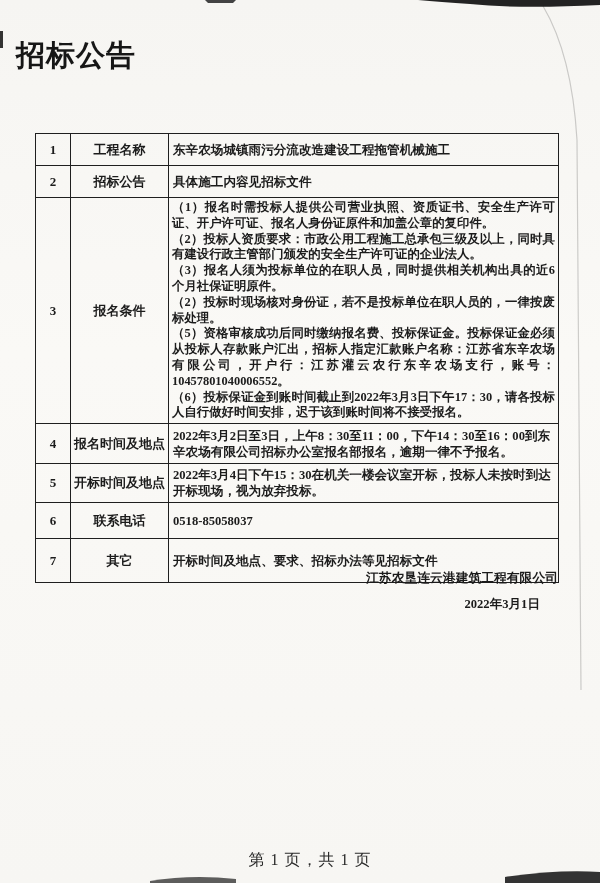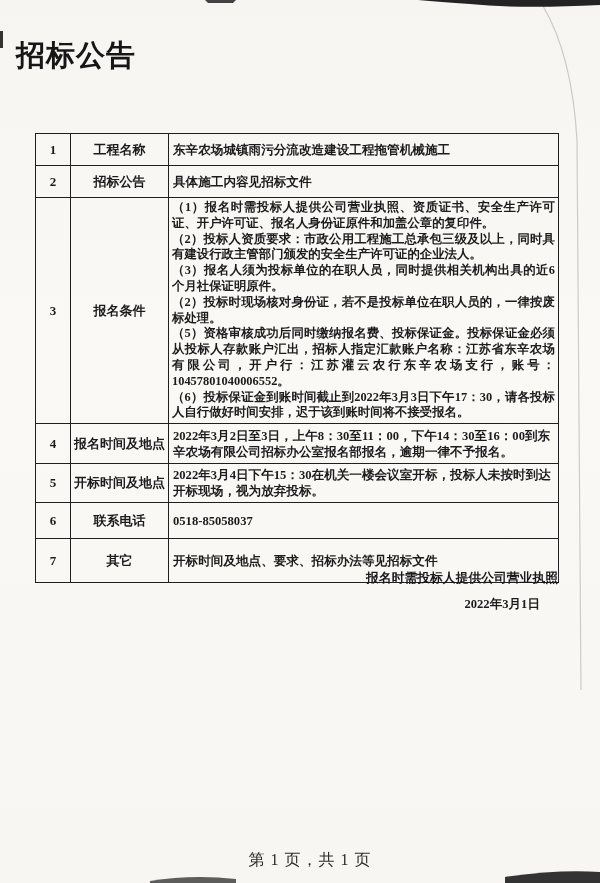--- a/index.html
+++ b/index.html
@@ -145,20 +145,20 @@
         <td class="content">0518-85058037</td>
       </tr>
       <tr class="r7">
         <td class="no">7</td>
         <td class="label">其它</td>
         <td class="content">开标时间及地点、要求、招标办法等见招标文件</td>
       </tr>
     </tbody>
   </table>
 
-  <div class="sig-company">报名时需投标人提供公司营业执照</div>
+  <div class="sig-company">江苏农垦连云港建筑工程有限公司</div>
   <div class="sig-date">2022年3月1日</div>
 
   <div class="page-footer">
     <span>第 1 页，共 1 页</span>
   </div>
 
 </div>
 
 </body></html>

